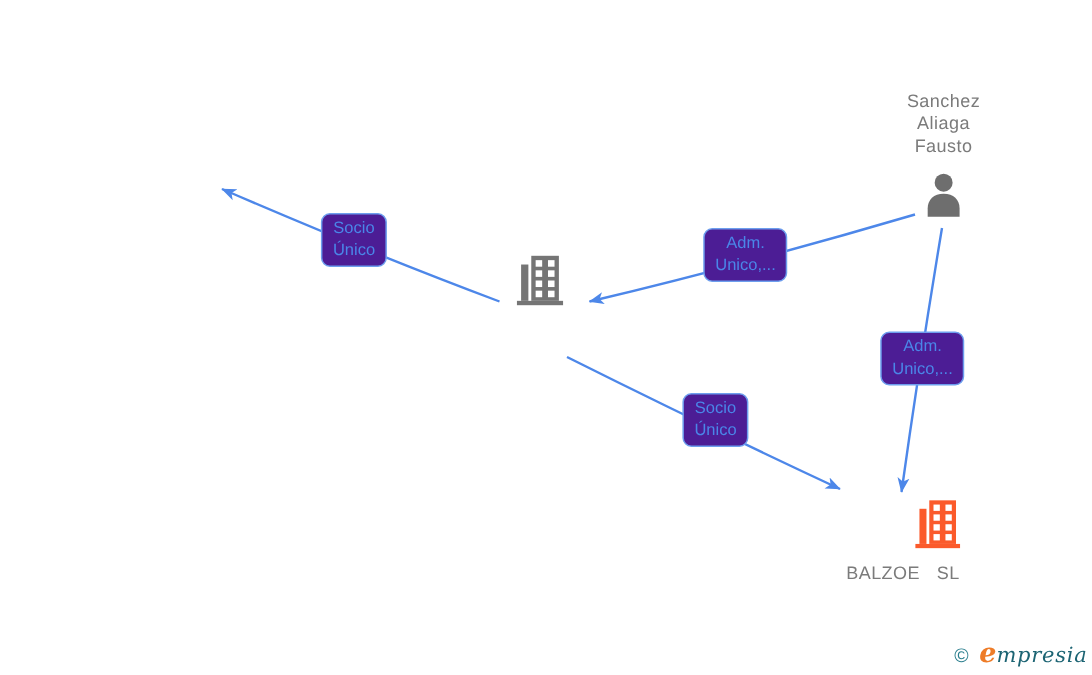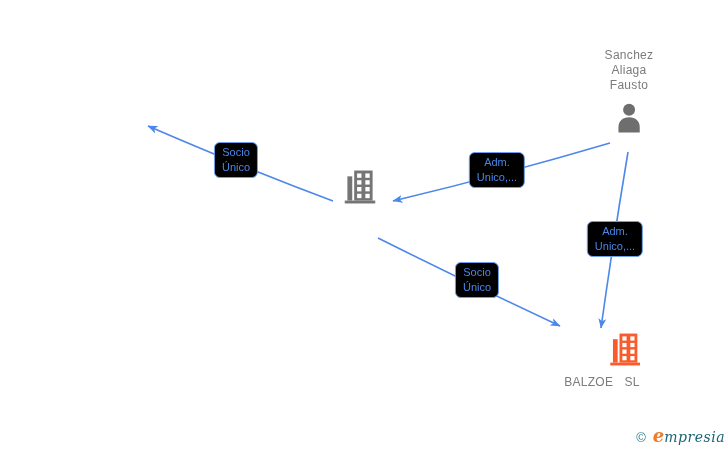--- a/index.html
+++ b/index.html
@@ -24,21 +24,21 @@
     word-spacing:2px;
     text-align:center;
     white-space:pre-wrap;
   }
   .node-icon{display:block;}
   .node-icon.gap-top{margin-top:8px;}
   .node-label.gap-top{margin-top:7px;}
   .edge-label{
     position:absolute;
     transform:translate(-50%,-50%);
-    background:#000000;
+    background:#4c1d95;
     border:1.5px solid #6d9eee;
     border-radius:6px;
     color:#4a86e8;
     font-size:11px;line-height:15px;
     padding:2px 7px;
     text-align:center;
     white-space:pre-wrap;
   }
   .watermark{
     position:absolute;
@@ -82,21 +82,21 @@
         <rect x="13" y="10" width="4.5" height="4.5"></rect>
           <rect x="21.5" y="10" width="4.5" height="4.5"></rect>
         <rect x="13" y="17" width="4.5" height="4.5"></rect>
           <rect x="21.5" y="17" width="4.5" height="4.5"></rect>
         <rect x="13" y="24" width="4.5" height="4.5"></rect>
           <rect x="21.5" y="24" width="4.5" height="4.5"></rect>
       </g>
     </svg>
   </div>
 
-  <div class="node" style="left:629px;top:48px;">
+  <div class="node" style="left:629px;top:60px;">
     <div class="node-label">Sanchez
 Aliaga
 Fausto</div>
     <svg class="node-icon" style="margin-top:10px;" width="29" height="30" viewBox="0 0 30 30">
       <g fill="#6e6e6e">
         <circle cx="15" cy="6.5" r="6.2"></circle>
         <path d="M15,14.2 C8.2,14.2 4,18.4 4,24.2 L4,30 L26,30 L26,24.2 C26,18.4 21.8,14.2 15,14.2 Z"></path>
       </g>
     </svg>
   </div>

